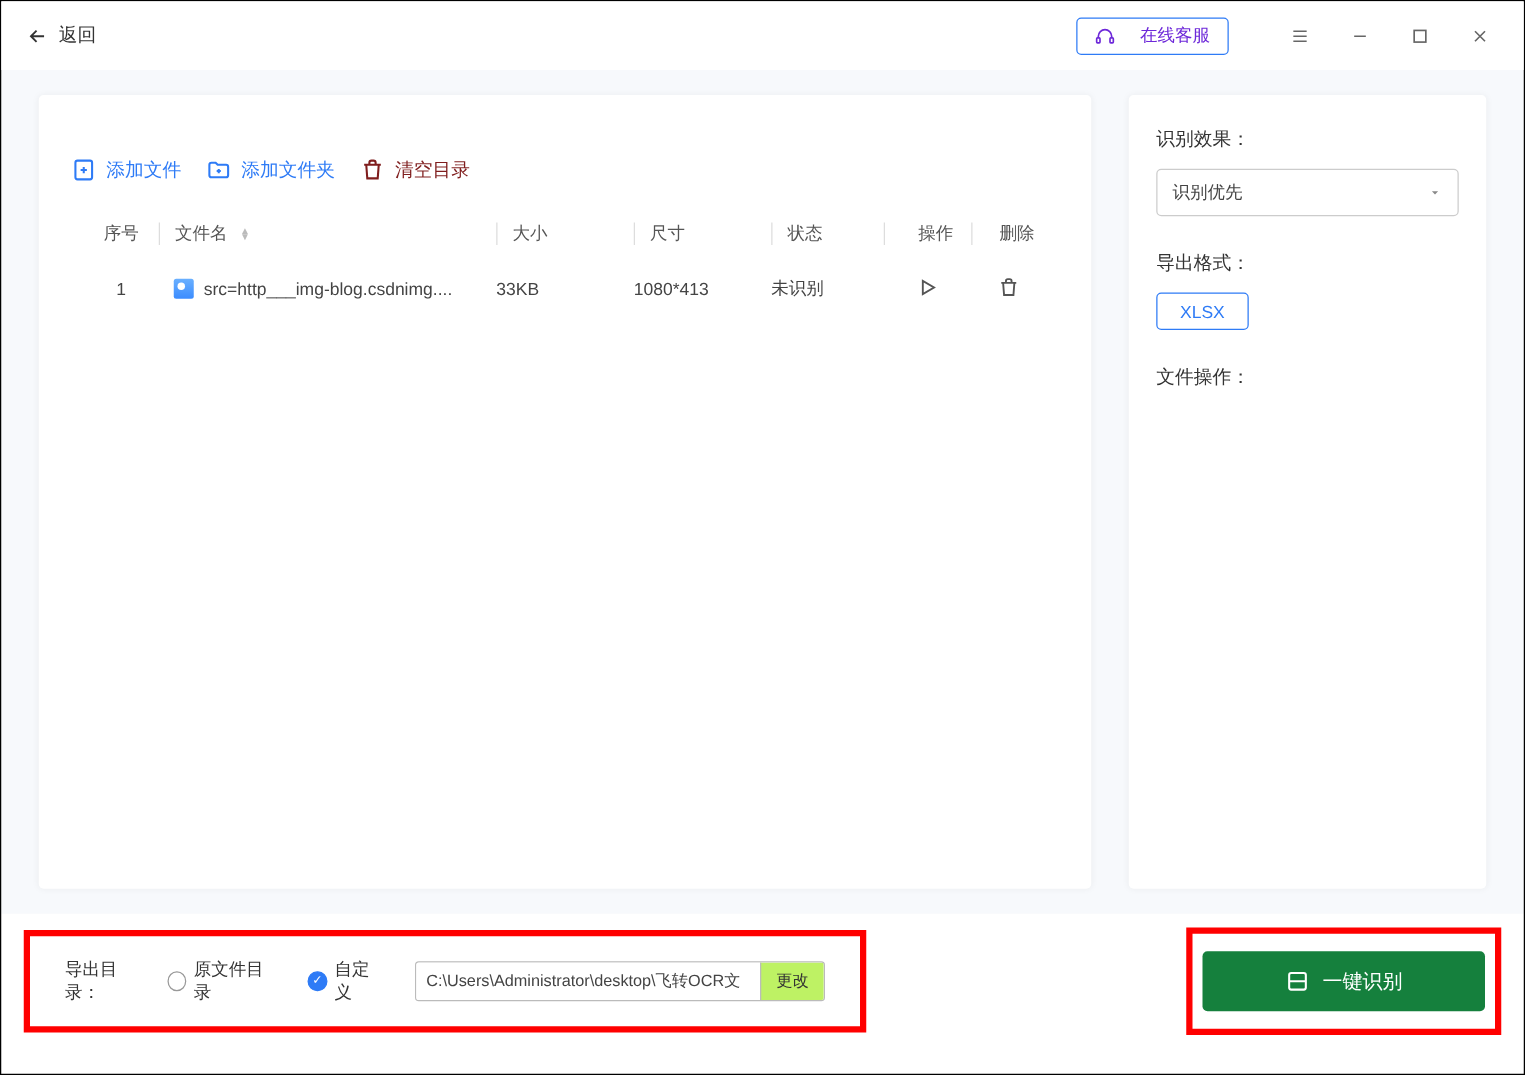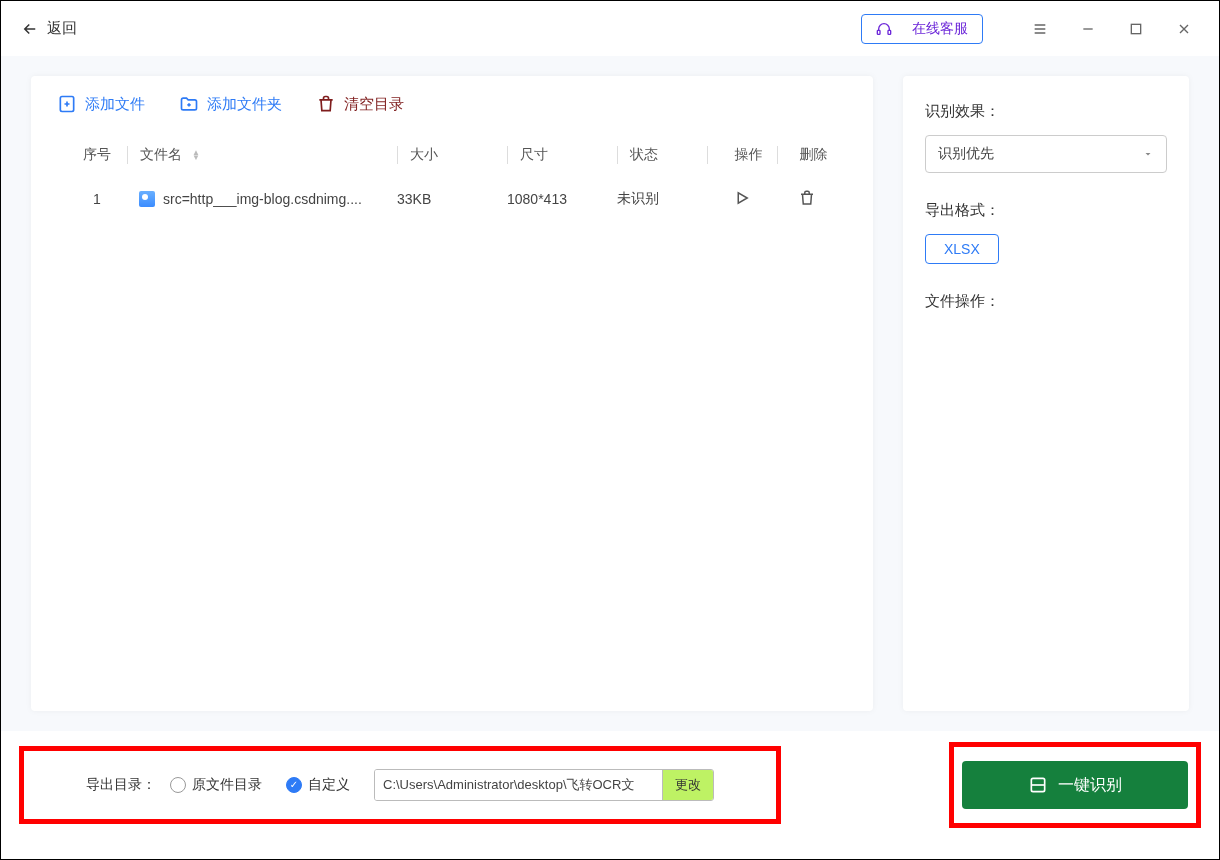--- a/index.html
+++ b/index.html
@@ -63,22 +63,23 @@
   .main-panel {
     flex: 1;
     background: #fff;
     border-radius: 4px;
     box-shadow: 0 0 6px rgba(0,0,0,0.05);
     padding: 18px 26px;
   }
   .toolbar {
     display: flex;
     align-items: center;
-    gap: 34px;
+    gap: 20px;
     padding-bottom: 20px;
+    margin-top: 32px;
   }
   .tb-btn {
     display: flex;
     align-items: center;
     gap: 8px;
     cursor: pointer;
     font-size: 15px;
   }
   .tb-btn.blue { color: #2e7bf6; }
   .tb-btn.gray { color: #7f1d1d; }
@@ -168,21 +169,21 @@
     display:flex;
     align-items:center;
     padding: 0 18px 18px 18px;
   }
   .export-box {
     border: 5px solid #ff0000;
     padding: 18px 28px;
     display:flex;
     align-items:center;
     gap:10px;
-    width: 762px;
+    width: 674px;
     justify-content: center;
   }
   .export-label { font-size:14px; color:#333; margin-right:4px; }
   .radio2 {
     display:flex; align-items:center; gap:6px; cursor:pointer; margin-right:14px;
     font-size:14px; color:#333;
   }
   .radio2 .circ {
     width:16px; height:16px; border:1.5px solid #999; border-radius:50%;
     display:flex; align-items:center; justify-content:center;

